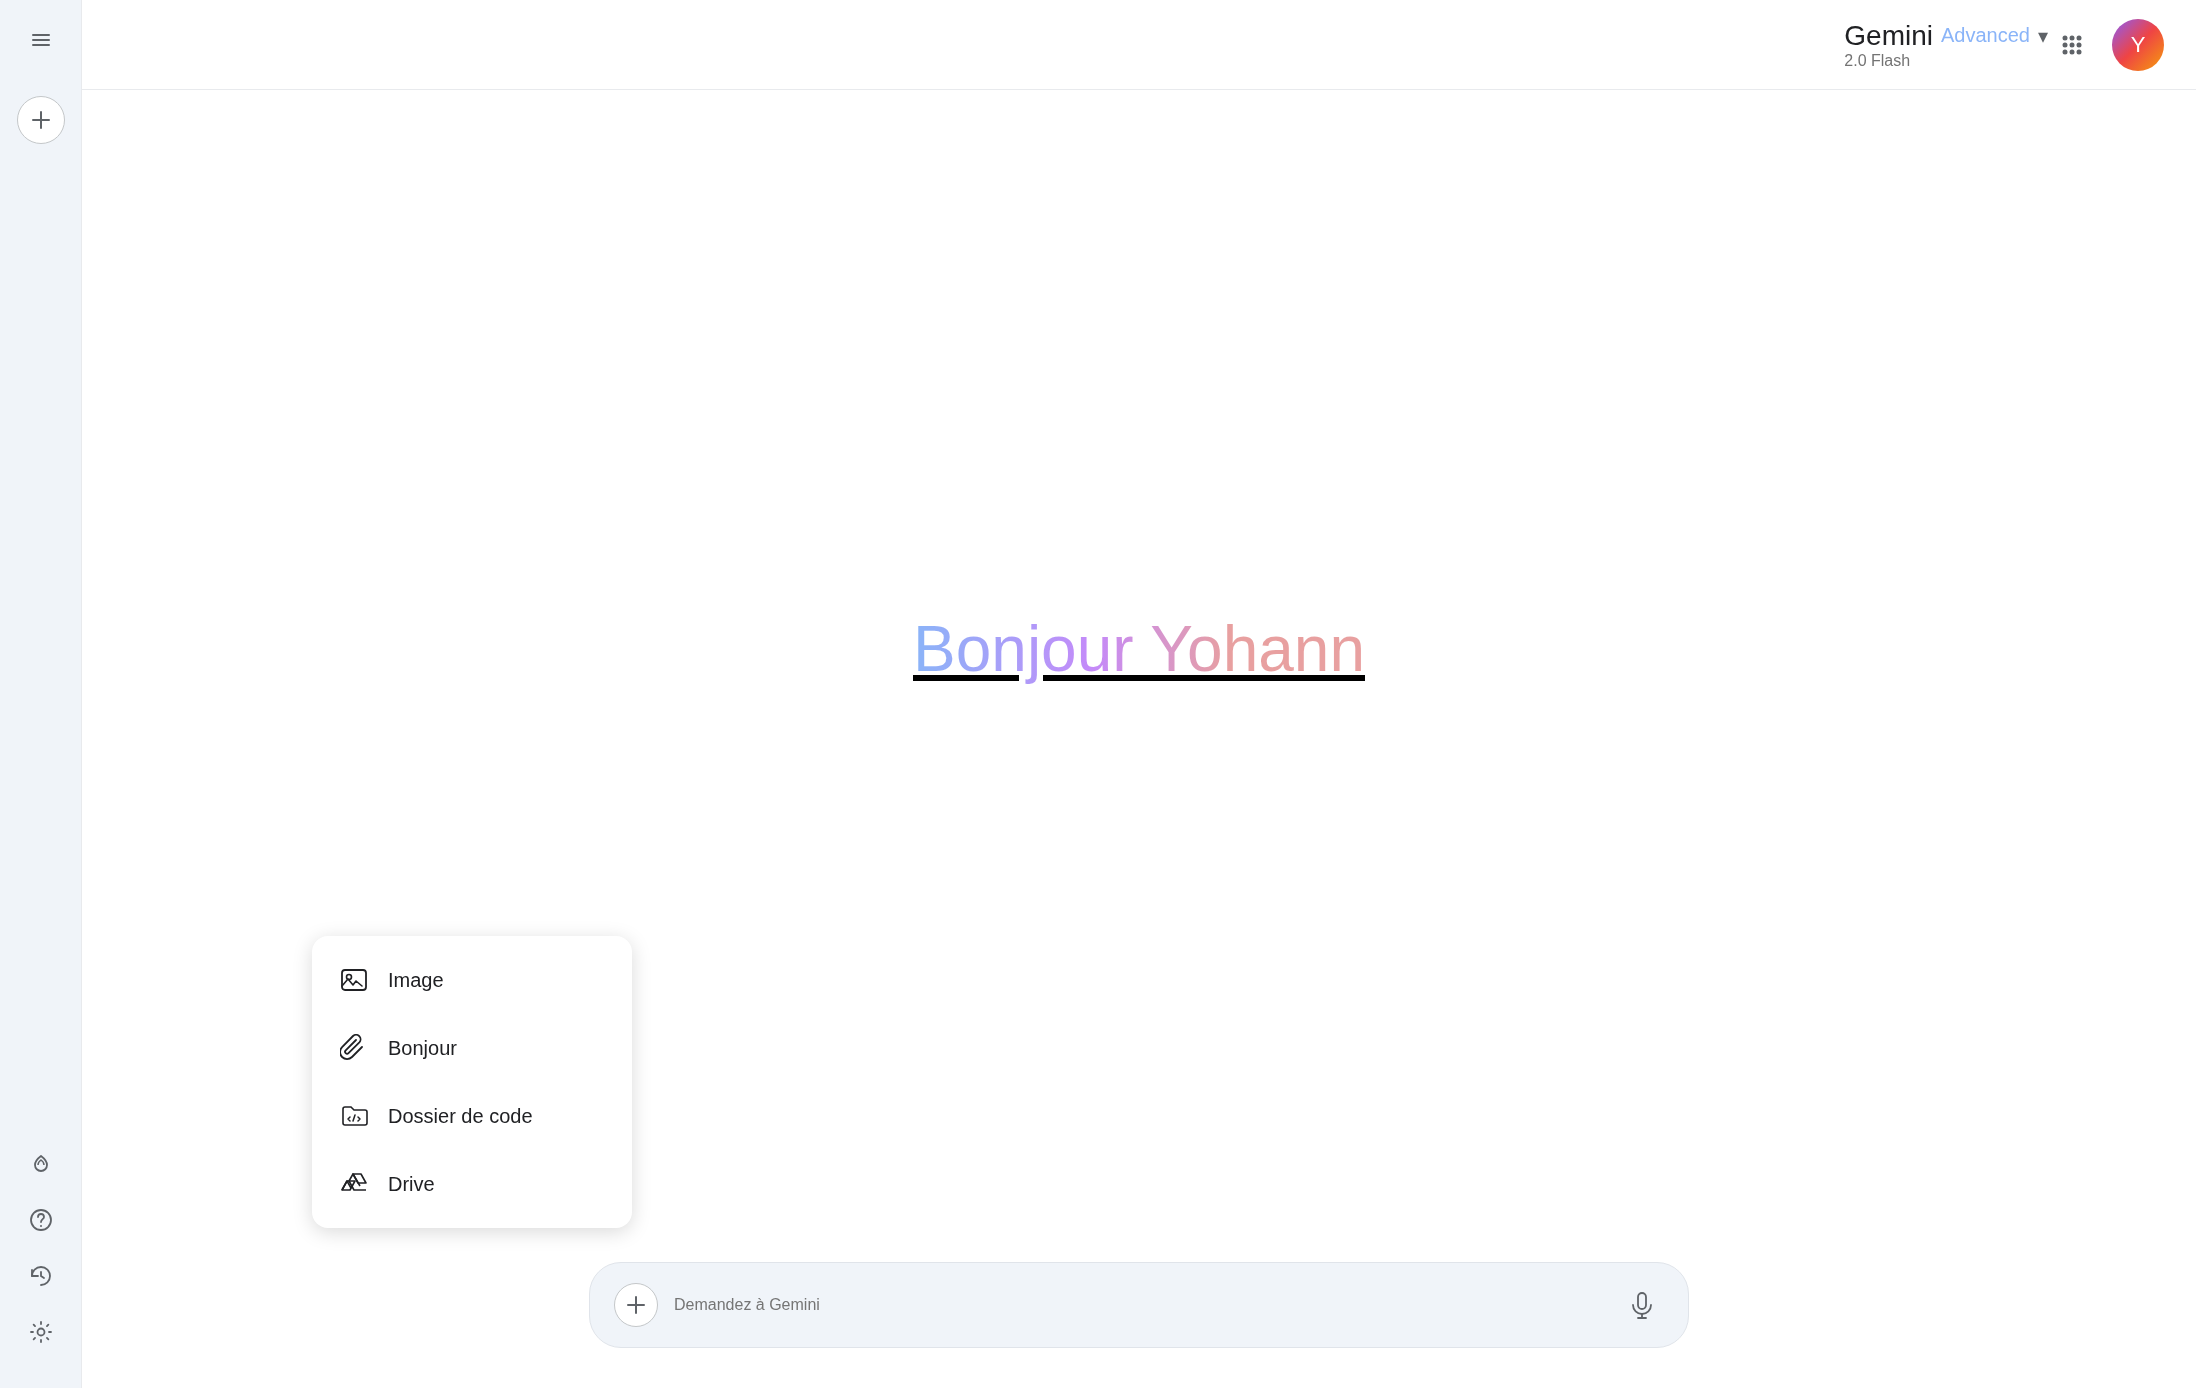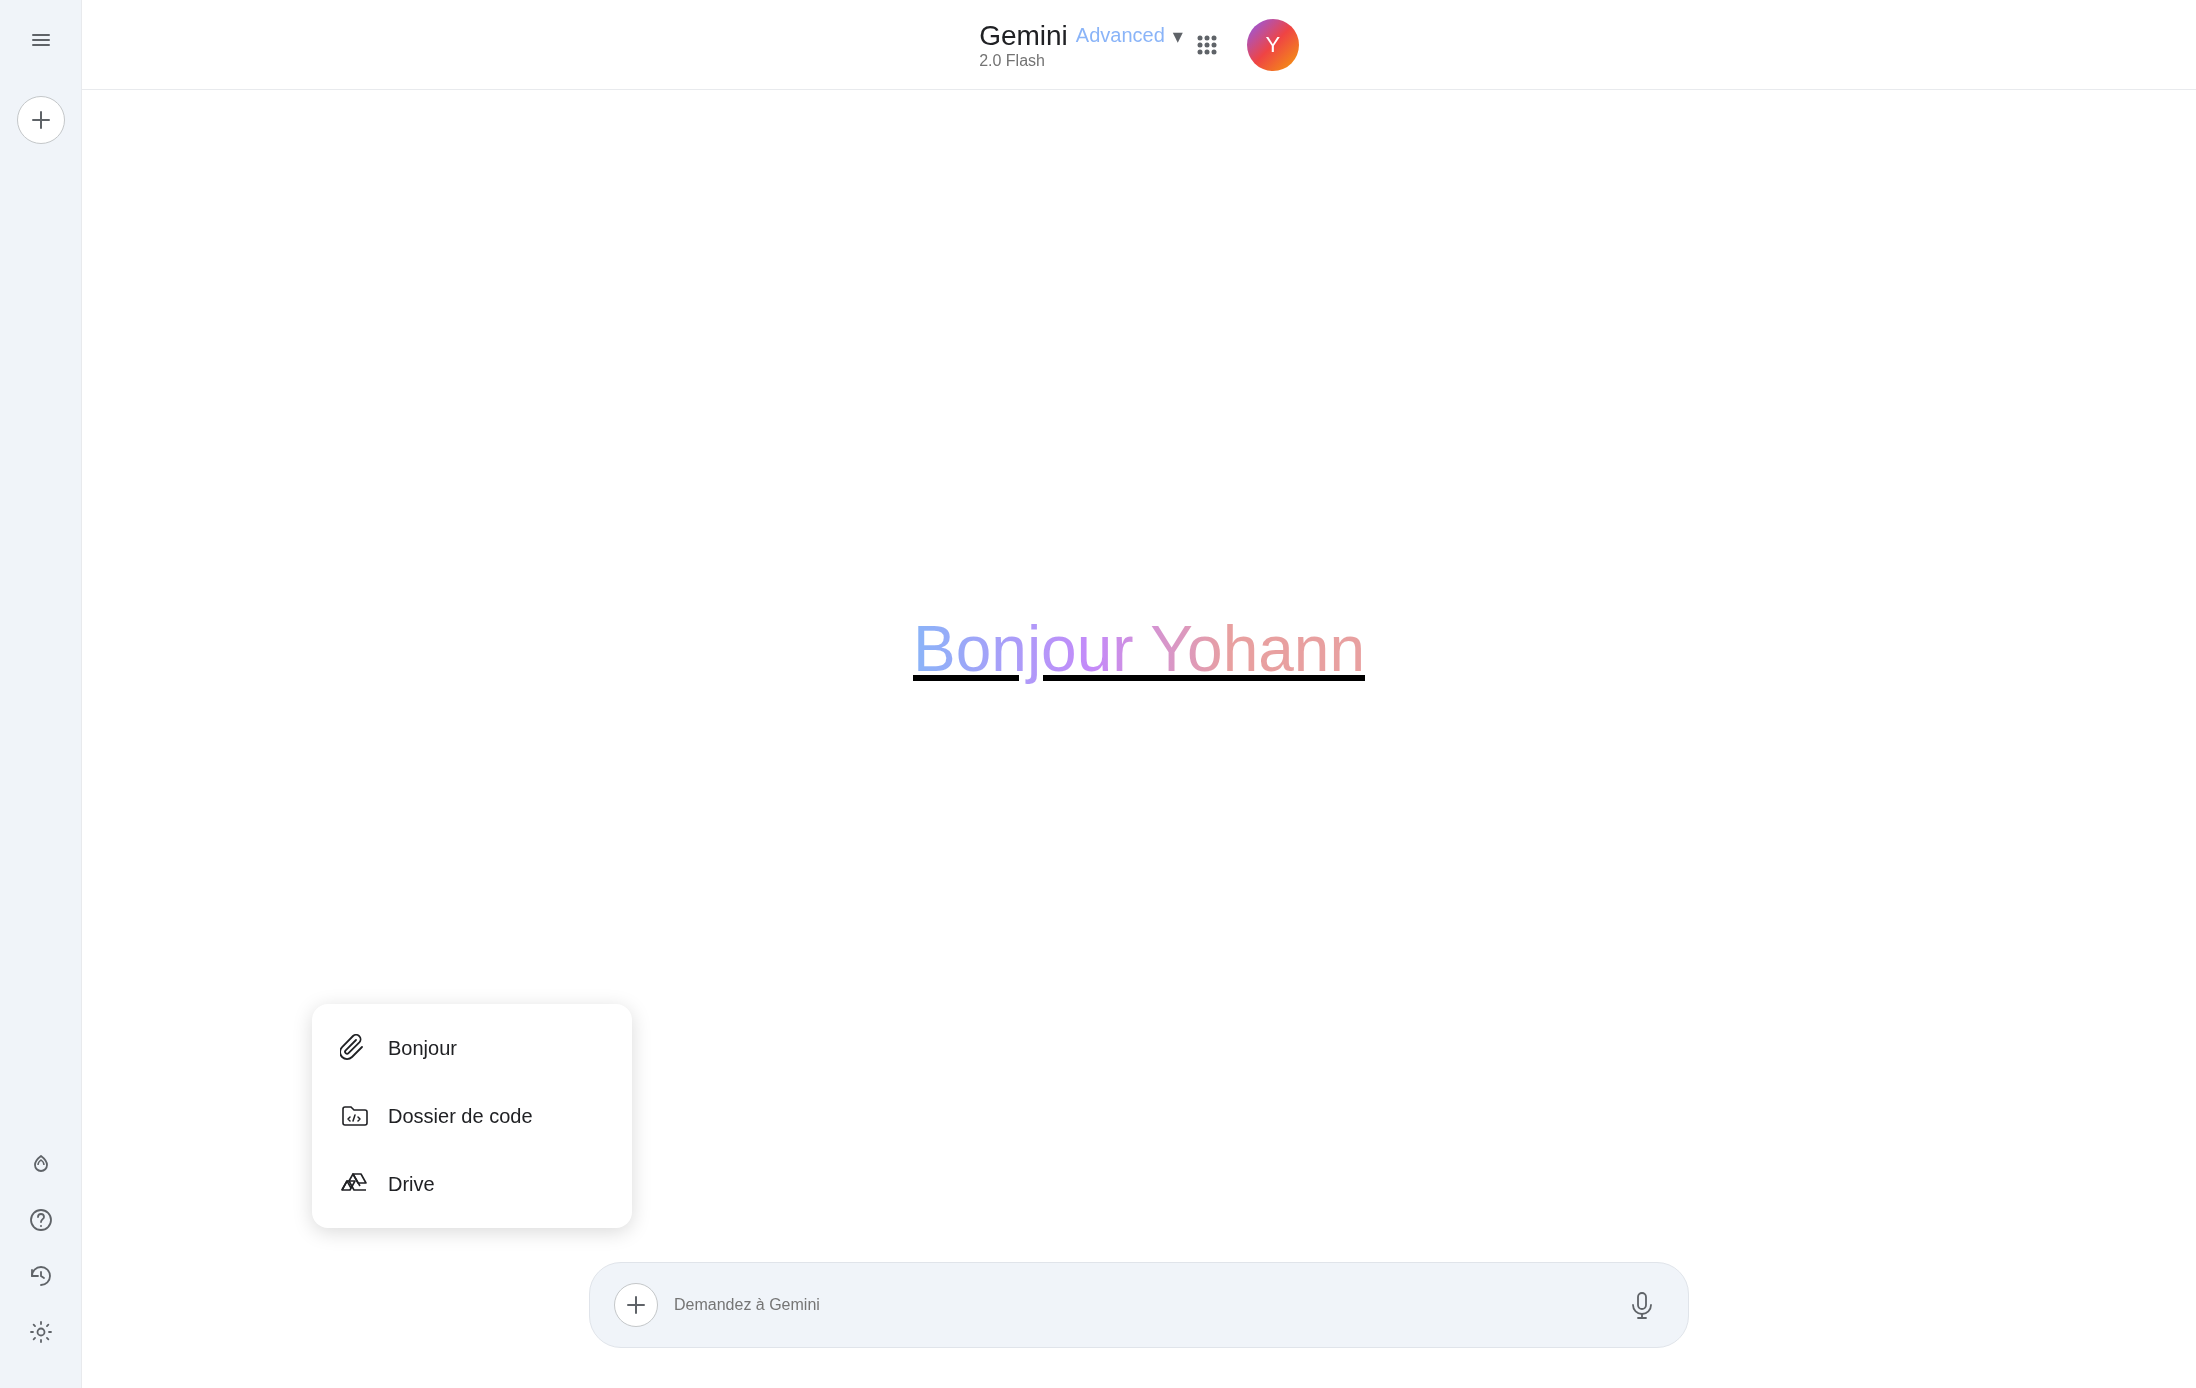--- a/index.html
+++ b/index.html
@@ -79,21 +79,21 @@
       flex-direction: column;
       height: 100%;
       position: relative;
     }
 
     
     .header {
       height: 90px;
       display: flex;
       align-items: center;
-      justify-content: center;
+      justify-content: flex-end;
       padding: 0 32px;
       border-bottom: 1px solid #e8eaed;
     }
 
     .header-title {
       display: flex;
       flex-direction: column;
     }
 
     .header-title-row {
@@ -351,20 +351,30 @@
         <span>Y</span>
       </div>
     </div>
   </div>
 
   <div class="content">
     <h1 class="greeting">Bonjour Yohann</h1>
 
     <div class="popup-menu">
 
+      <div class="popup-menu-item">
+        <span class="popup-menu-item-icon">
+          <svg width="28" height="28" viewBox="0 0 28 28" fill="none">
+            <rect x="2" y="4" width="24" height="20" rx="3" stroke="#202124" stroke-width="1.8" fill="none"></rect>
+            <circle cx="9" cy="11" r="2.5" stroke="#202124" stroke-width="1.6" fill="none"></circle>
+            <path d="M2 20l6-7 5 6 3-4 6 5" stroke="#202124" stroke-width="1.6" stroke-linecap="round" stroke-linejoin="round" fill="none"></path>
+          </svg>
+        </span>
+        <span>Image</span>
+      </div>
 
       <div class="popup-menu-item">
         <span class="popup-menu-item-icon">
           <svg width="28" height="28" viewBox="0 0 28 28" fill="none">
             <path d="M22 13L12 23a7 7 0 0 1-9.9-9.9L13 2a4.5 4.5 0 0 1 6.36 6.36L8.5 19.2a2 2 0 0 1-2.83-2.83L16 6" stroke="#202124" stroke-width="1.8" stroke-linecap="round" stroke-linejoin="round"></path>
           </svg>
         </span>
         <span>Bonjour</span>
       </div>
 

